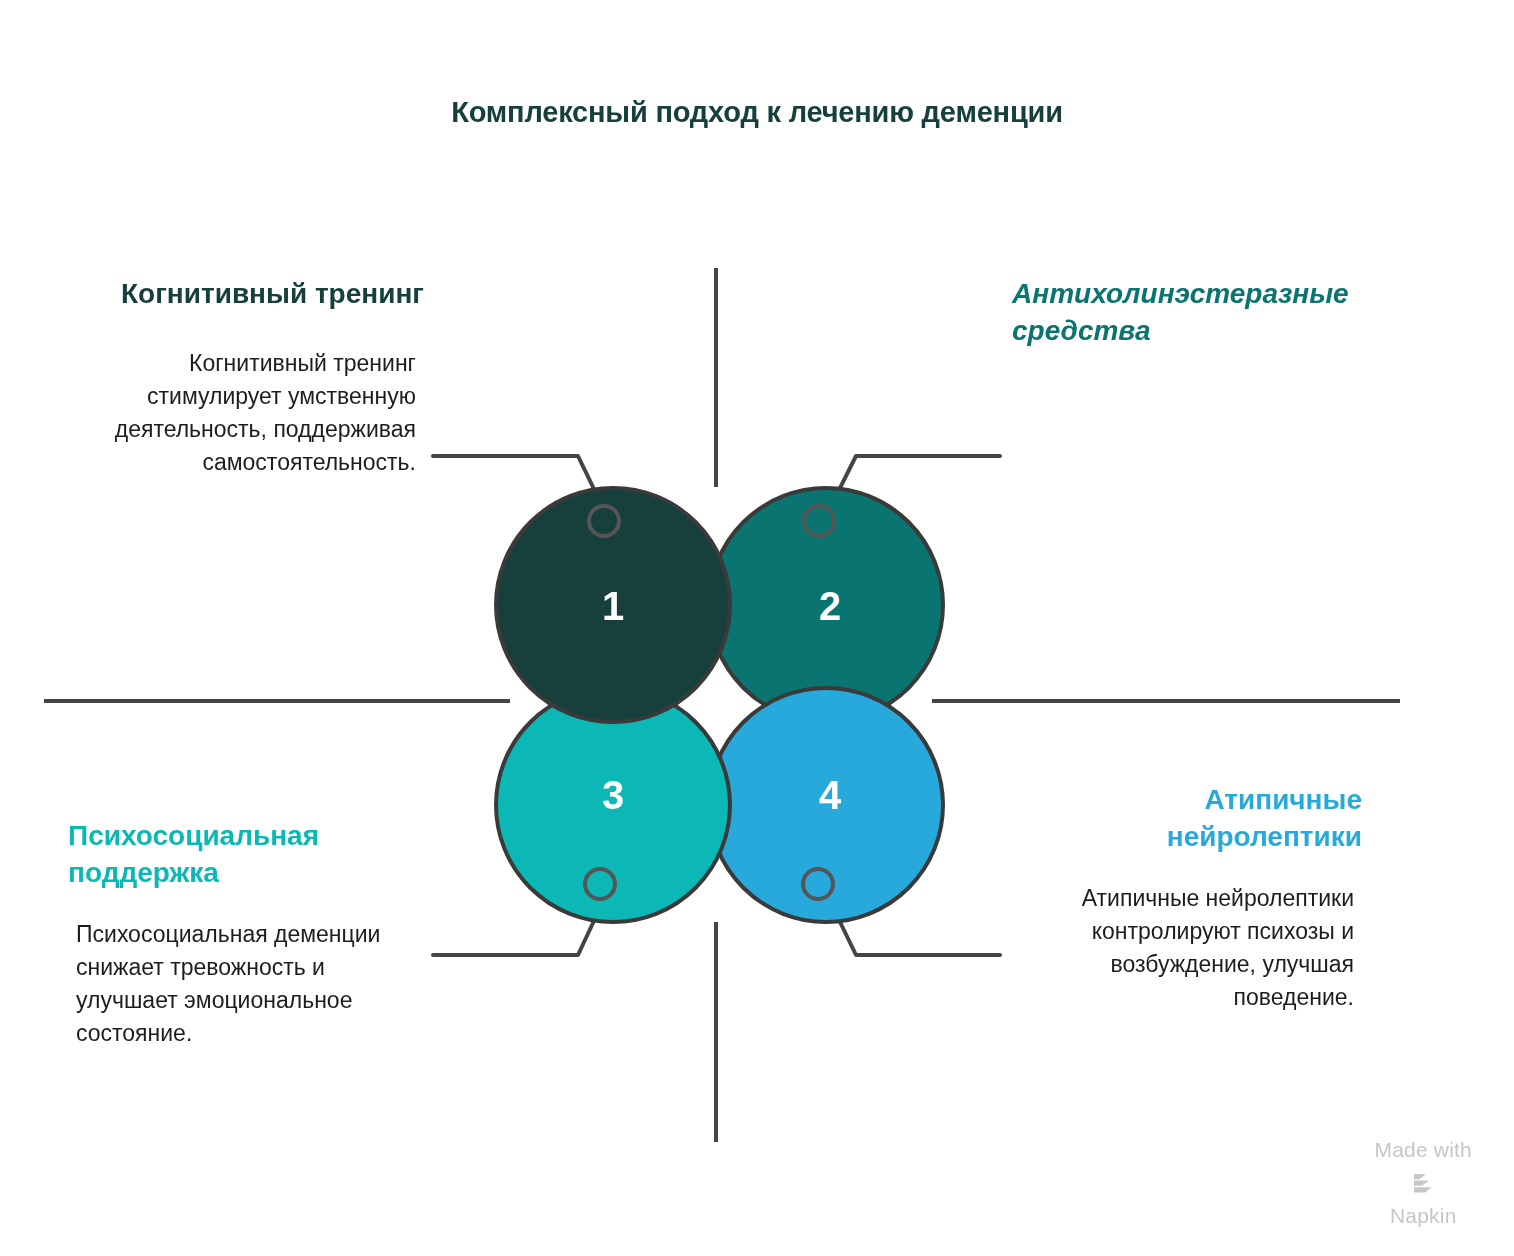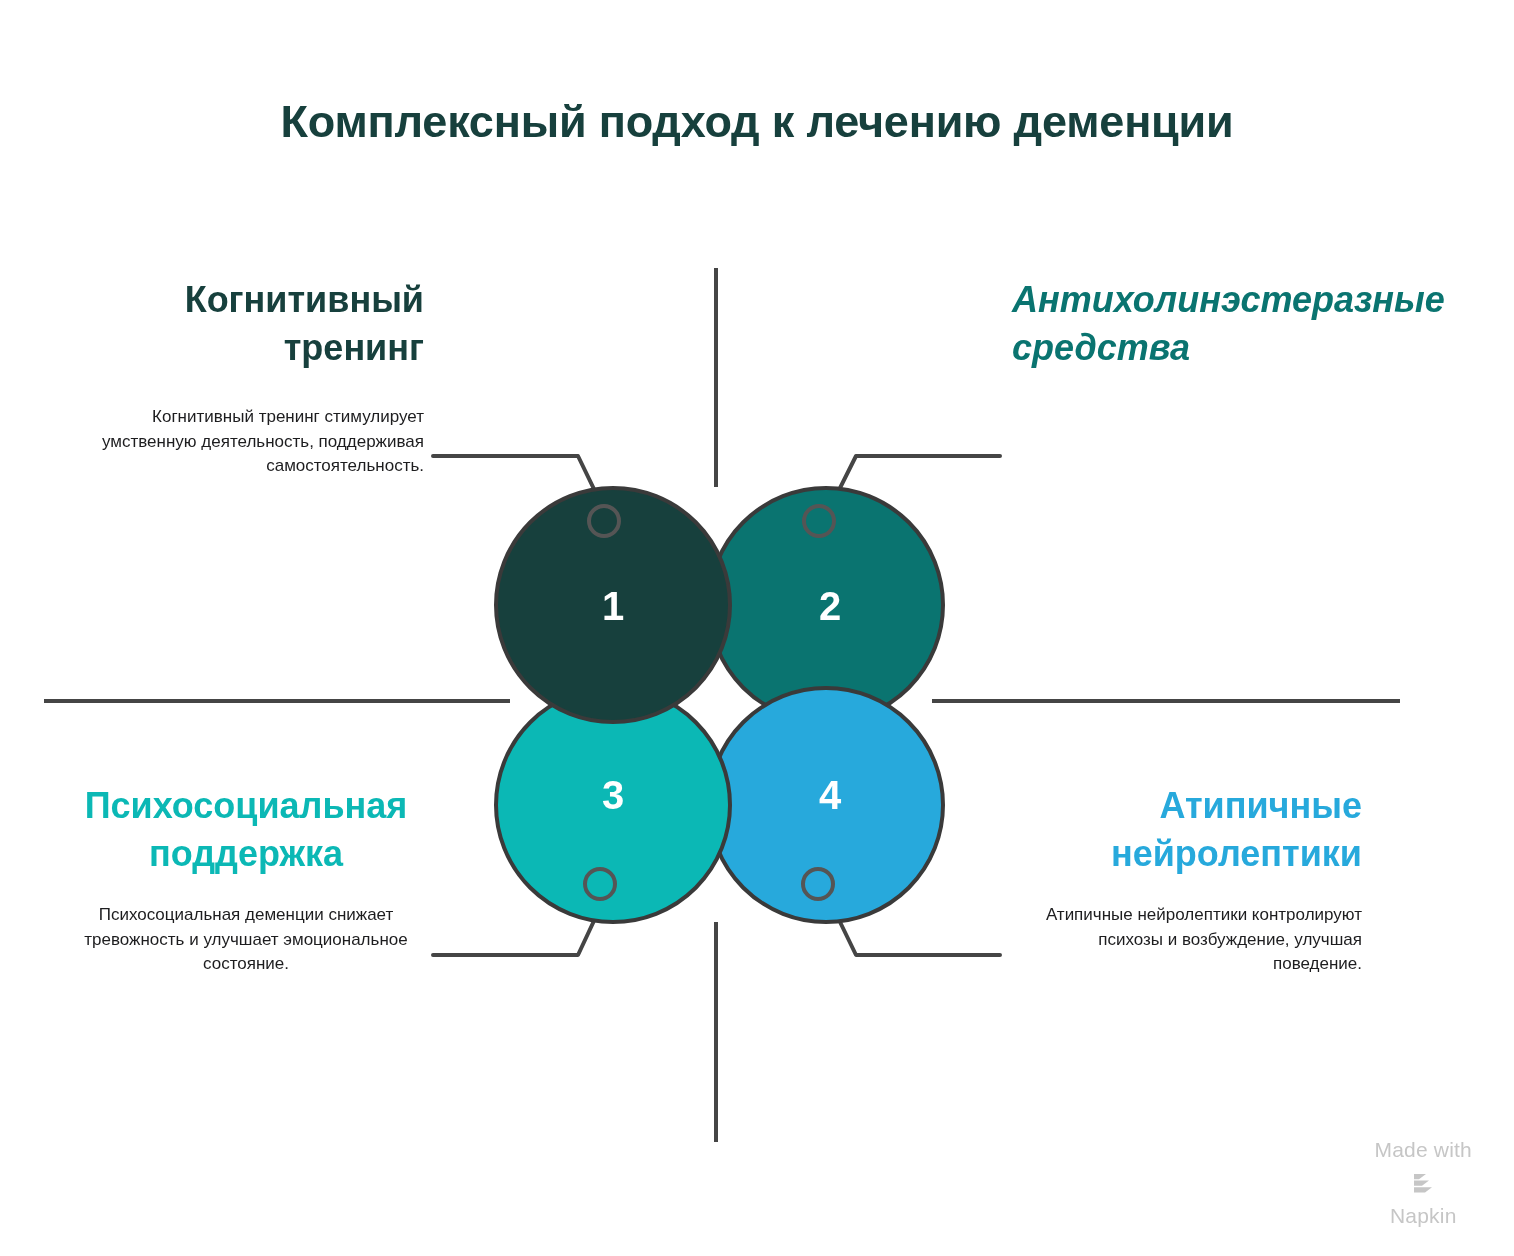--- a/index.html
+++ b/index.html
@@ -9,45 +9,45 @@
     font-family:"Liberation Sans", "DejaVu Sans", sans-serif;
     overflow:hidden;
   }
   #root { position:relative; width:1514px; height:1256px; }
 
   
   .title {
     position:absolute;
     left:0; top:96px; width:1514px;
     text-align:center;
-    font-size:45px;
+    font-size:29px;
     font-weight:bold;
     color:#17403D;
     letter-spacing:-0.2px;
     white-space:nowrap;
   }
 
   
   .quad { position:absolute; }
   .quad h2 {
-    font-size:36px;
+    font-size:28px;
     font-weight:bold;
     line-height:1.32;
     margin:0 0 34px 0;
   }
   .quad p {
-    font-size:17px;
+    font-size:23px;
     line-height:1.44;
     color:#1d1d1f;
-    margin:0;
+    margin:8px;
   }
 
   .q-tl { left:88px;  top:276px;  width:336px; text-align:right; }
   .q-tr { left:1012px;top:276px;  width:440px; text-align:left;  }
-  .q-bl { left:68px;  top:782px;  width:356px; text-align:center; }
+  .q-bl { left:68px;  top:818px;  width:356px; text-align:left; }
   .q-br { left:1012px;top:782px;  width:350px; text-align:right;  }
 
   .q-tl h2 { color:#17403D; }
   .q-tr h2 { color:#0A7470;font-style:italic; }
   .q-bl h2 { color:#0BB8B5; }
   .q-br h2 { color:#27A9DC; }
 
   .q-bl h2, .q-br h2 { margin-bottom:26px; }
 
   

